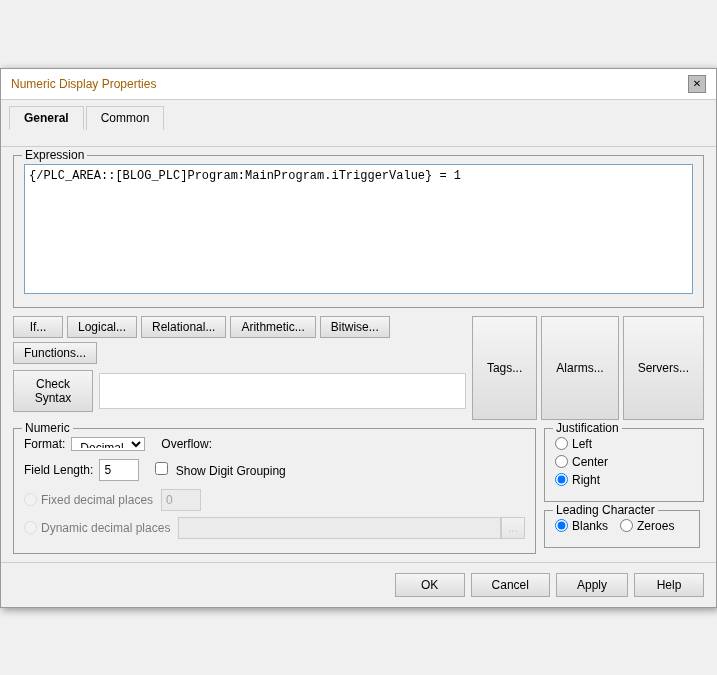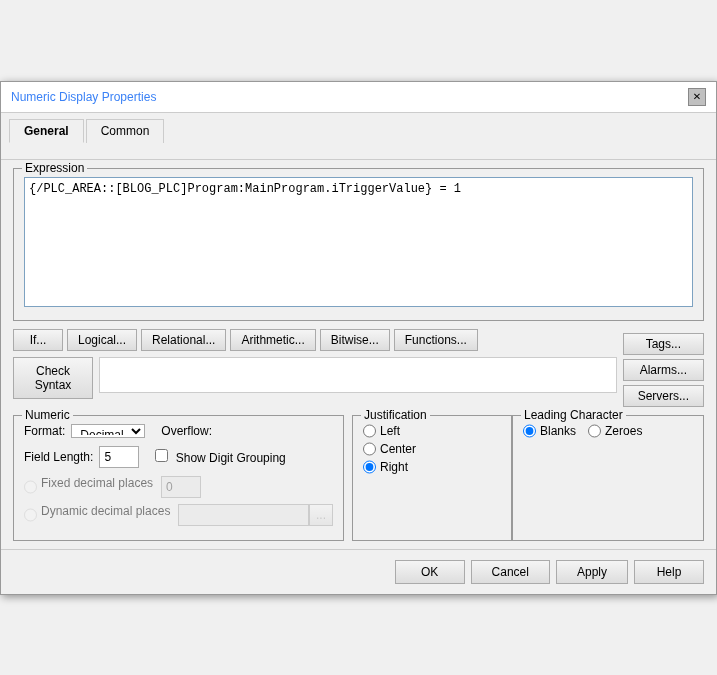--- a/index.html
+++ b/index.html
@@ -23,21 +23,21 @@
       background: #fff;
       border-bottom: 1px solid #ccc;
       padding: 6px 10px;
       display: flex;
       justify-content: space-between;
       align-items: center;
     }
     .title-bar-text {
       font-size: 12px;
       font-weight: normal;
-      color: #3b82f6;
+      color: #a16207;
     }
     .close-btn {
       width: 18px;
       height: 18px;
       background: #c0c0c0;
       border: 1px solid #888;
       cursor: pointer;
       display: flex;
       align-items: center;
       justify-content: center;
@@ -107,21 +107,21 @@
       cursor: pointer;
       font-size: 12px;
       min-width: 50px;
       background: linear-gradient(to bottom, #f5f5f5, #ddd);
     }
     .btn-wide {
       padding: 3px 14px;
     }
     .check-syntax-row {
       display: flex;
-      align-items: flex-start;
+      align-items: center;
       gap: 6px;
       margin-bottom: 8px;
     }
     .check-syntax-btn {
       padding: 6px 12px;
       border: 1px solid #aaa;
       background: linear-gradient(to bottom, #f5f5f5, #ddd);
       cursor: pointer;
       font-size: 12px;
       min-width: 80px;
@@ -143,21 +143,21 @@
       padding: 8px 10px 10px 10px;
       position: relative;
     }
     .justification-group {
       width: 160px;
       border: 1px solid #999;
       padding: 8px 10px 10px 10px;
       position: relative;
     }
     .leading-group {
-      width: 192px;
+      width: 156px;
       border: 1px solid #999;
       padding: 8px 10px 10px 10px;
       position: relative;
     }
     .form-row {
       display: flex;
       align-items: center;
       gap: 6px;
       margin-bottom: 8px;
     }
@@ -180,20 +180,21 @@
       width: 40px;
     }
     input[type="radio"] {
       margin-right: 4px;
     }
     input[type="checkbox"] {
       margin-right: 4px;
     }
     .radio-row {
       display: flex;
+      align-items: center;
       margin-bottom: 4px;
     }
     .disabled-radio {
       opacity: 0.5;
     }
     .small-input {
       width: 35px;
       background: #e8e8e8;
     }
     .dynamic-input {
@@ -231,23 +232,23 @@
     .mid-section {
       display: flex;
       gap: 6px;
       margin-bottom: 8px;
     }
     .mid-left {
       flex: 1;
     }
     .mid-right {
       display: flex;
-      flex-direction: column;
+      flex-direction: row;
       gap: 4px;
-      justify-content: flex-end;
+      justify-content: center;
     }
   </style>
 </head>
 <body>
 
 <div class="dialog">
 
   <div class="title-bar">
     <span class="title-bar-text">Numeric Display Properties</span>
     <div class="close-btn">✕</div>
@@ -319,21 +320,21 @@
         </div>
 
         <div class="radio-row disabled-radio" style="margin-top:6px;">
           <input type="radio" name="decimal-type" disabled="" style="">
           <label class="form-label">Dynamic decimal places</label>
           <input type="text" class="dynamic-input" style="margin-left: 8px; width: 120px;" disabled="">
           <button class="ellipsis-btn" disabled="">...</button>
         </div>
       </div>
 
-      <div style="display:flex; flex-direction:row; ">
+      <div style="display:flex; flex-direction:column; gap:8px;">
 
         <div class="justification-group">
           <span class="group-box-label">Justification</span>
           <div class="radio-row">
             <input type="radio" name="justification" style="">
             <label class="form-label">Left</label>
           </div>
           <div class="radio-row">
             <input type="radio" name="justification" style="">
             <label class="form-label">Center</label>

